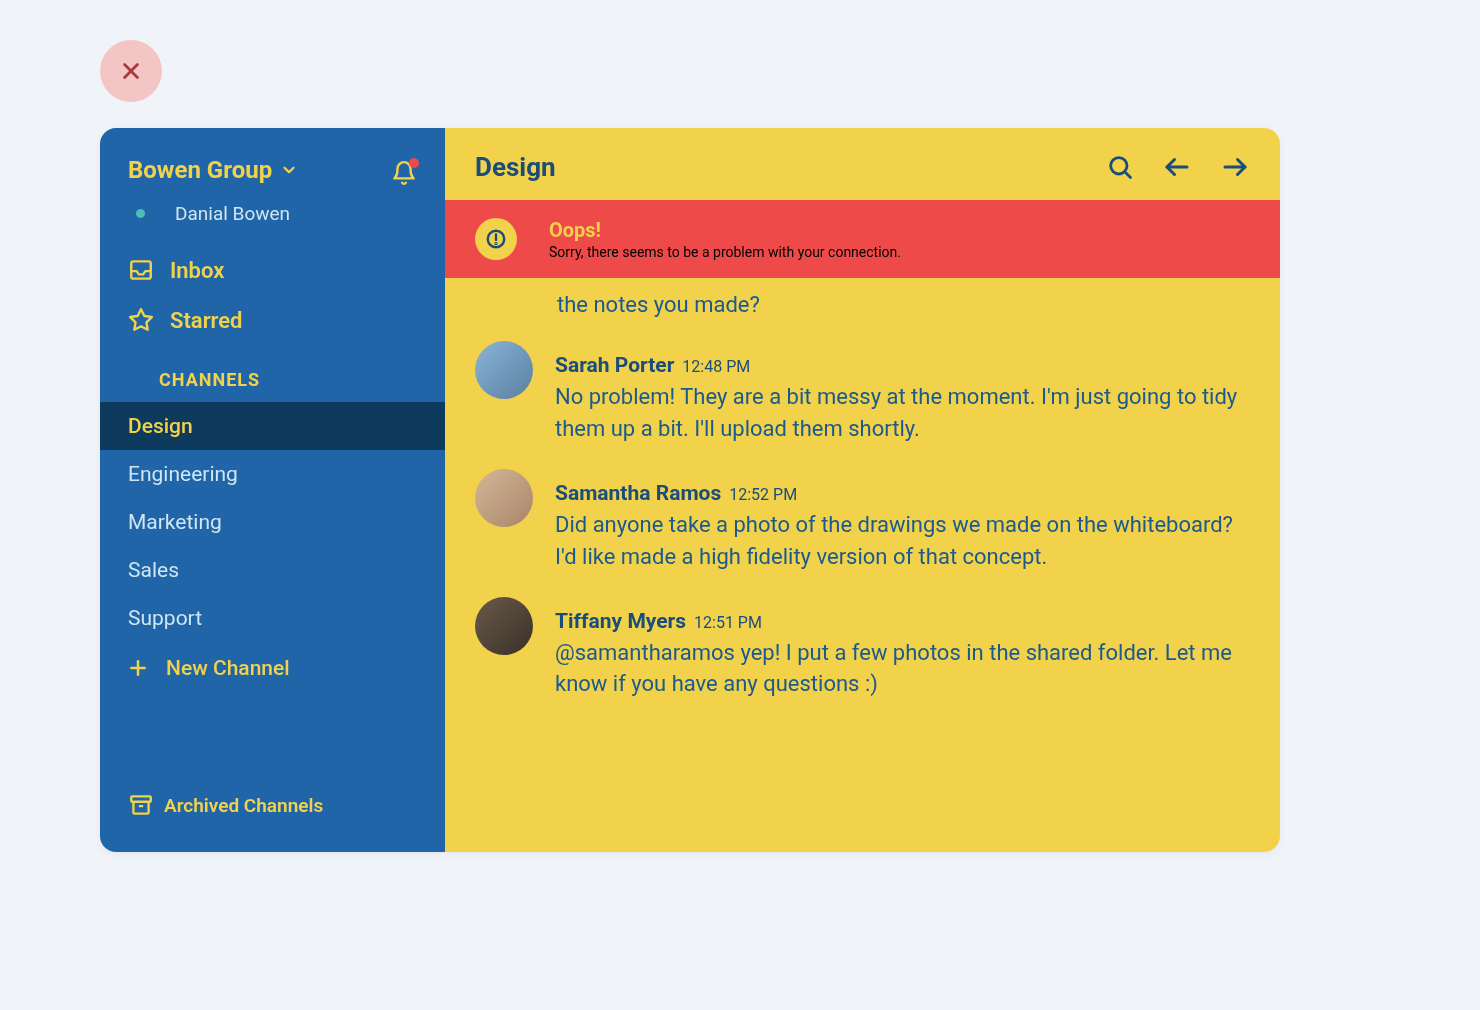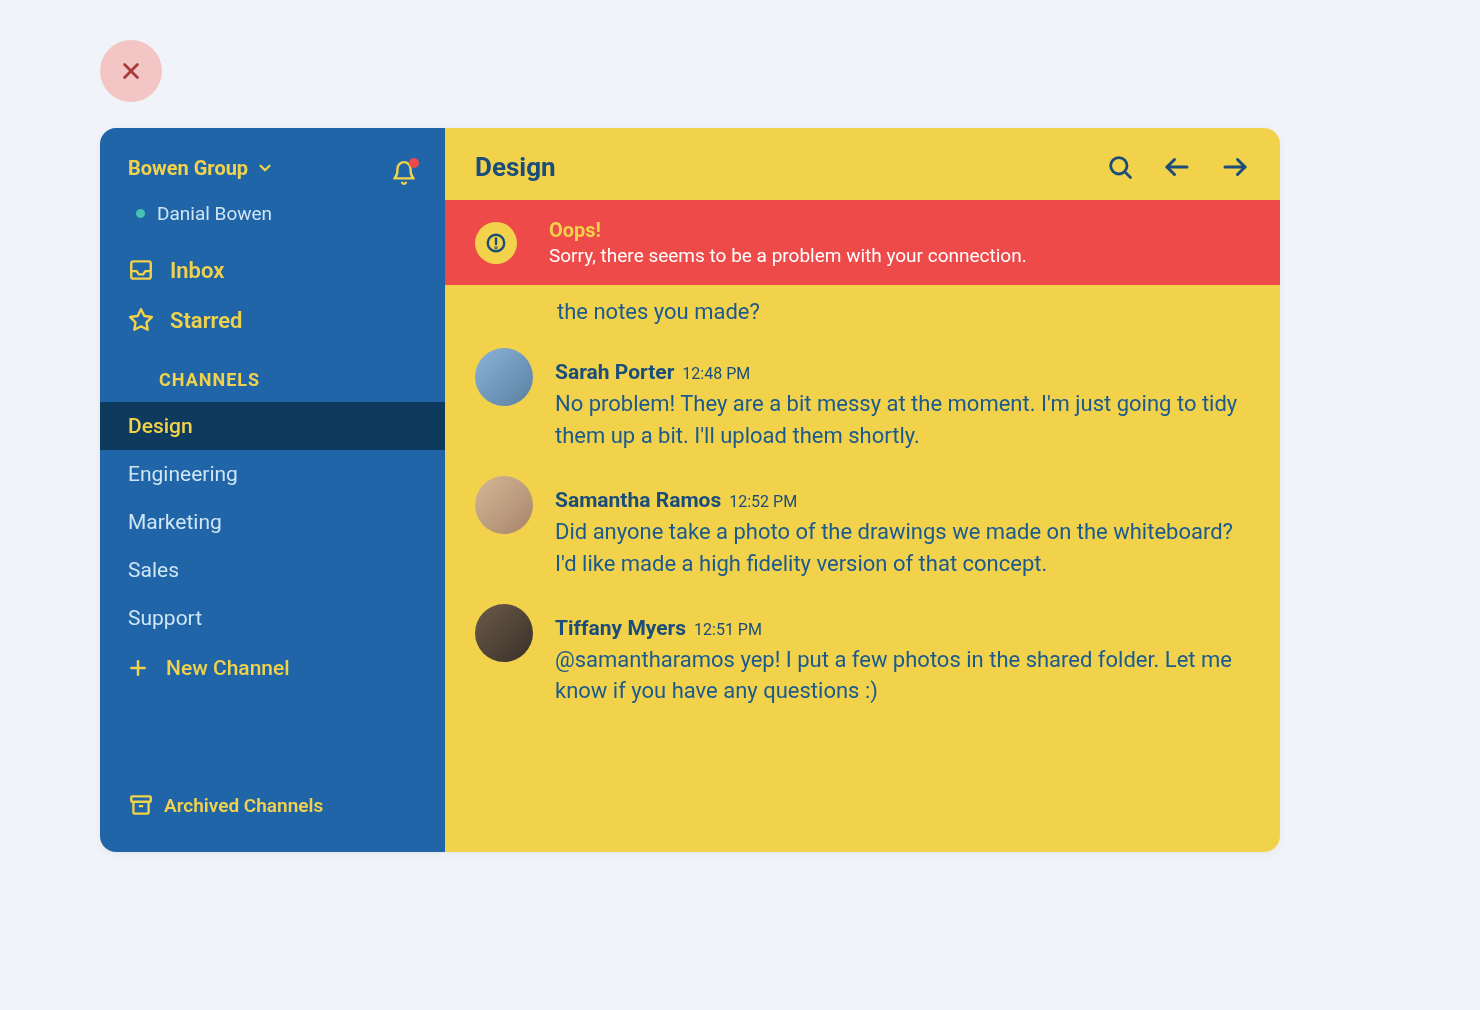--- a/index.html
+++ b/index.html
@@ -43,21 +43,21 @@
   display: flex;
   flex-direction: column;
 }
 .sidebar-header {
   padding: 0 28px 8px 28px;
   display: flex;
   align-items: flex-start;
   justify-content: space-between;
 }
 .workspace-name {
-  font-size: 20px;
+  font-size: 24px;
   font-weight: 700;
   color: #f2d24b;
   display: flex;
   align-items: center;
   gap: 8px;
   cursor: pointer;
 }
 .bell-wrap {
   position: relative;
   cursor: pointer;
@@ -68,21 +68,21 @@
   top: -2px;
   right: -2px;
   width: 10px;
   height: 10px;
   border-radius: 50%;
   background: #ef4a4a;
 }
 .user-line {
   display: flex;
   align-items: center;
-  gap: 12px;
+  gap: 30px;
   padding: 4px 28px 20px 36px;
   font-size: 19px;
   color: #cfe5f4;
   text-align: center;
 }
 .presence-dot {
   width: 9px;
   height: 9px;
   border-radius: 50%;
   background: #47c1b5;
@@ -179,22 +179,22 @@
   justify-content: center;
   flex-shrink: 0;
 }
 .error-text { display: flex; flex-direction: column; gap: 2px; }
 .error-title {
   font-size: 20px;
   font-weight: 700;
   color: #f2d24b;
 }
 .error-body {
-  font-size: 19px;
-  color: #ffffff;
+  font-size: 14px;
+  color: #000000;
 }
 .messages {
   flex: 1;
   overflow: hidden;
   padding: 10px 30px 0 30px;
 }
 .msg-partial {
   font-size: 22px;
   color: #1a5a8f;
   padding: 4px 0 12px 82px;

